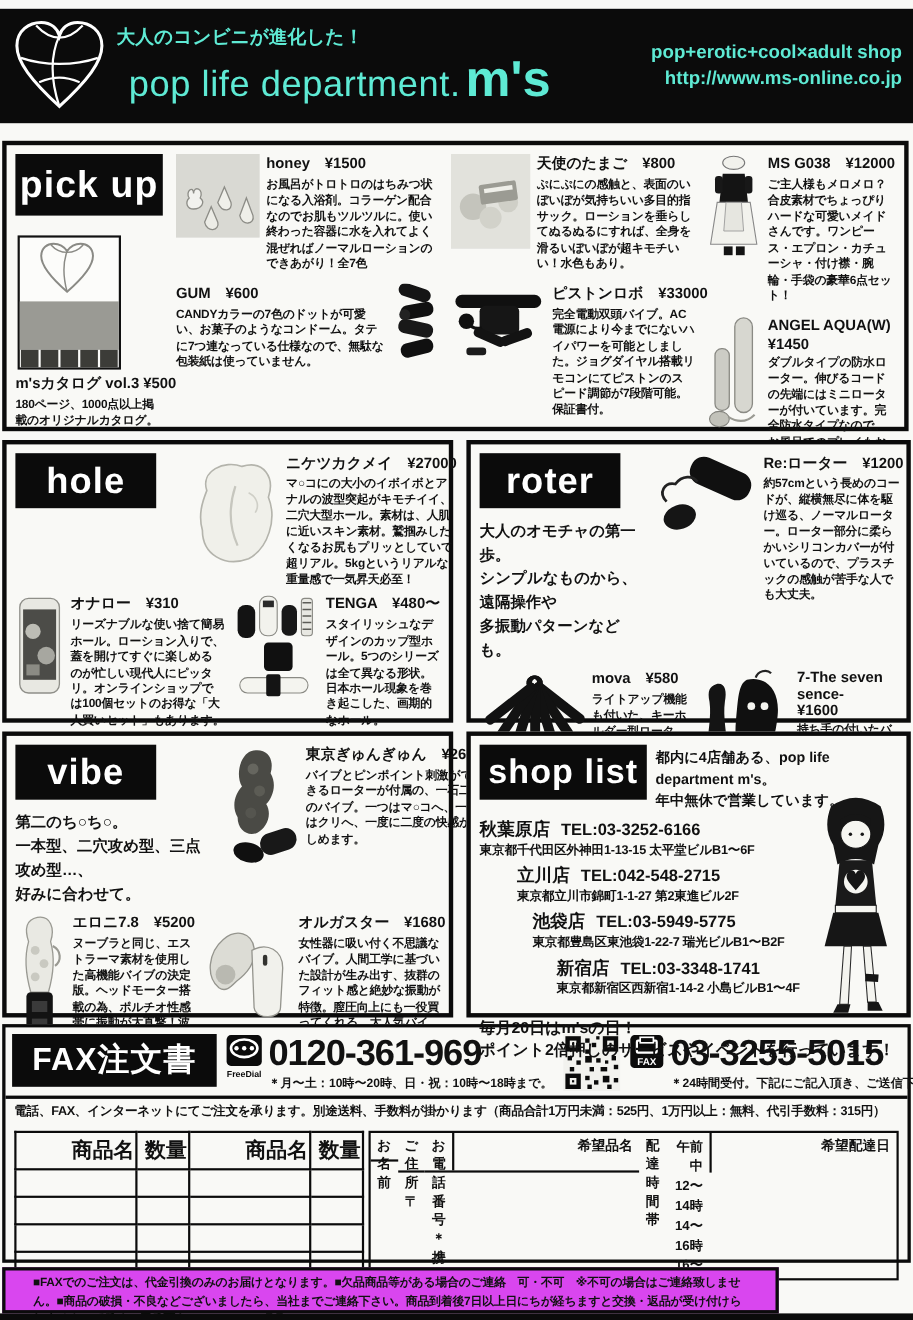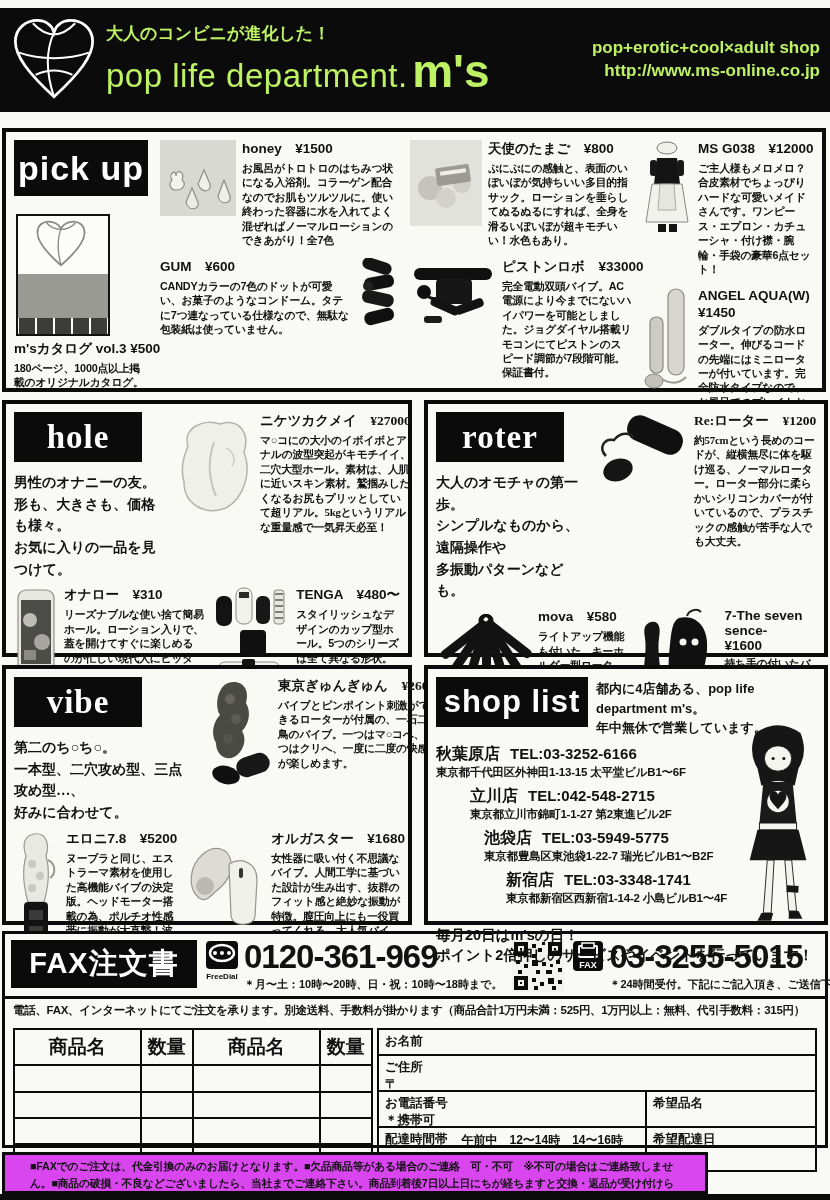--- a/index.html
+++ b/index.html
@@ -1,25 +1,25 @@
 <!DOCTYPE html>
 <html><head>
 <meta charset="utf-8">
 <style>
   html,body{margin:0;padding:0;}
   body{background:#e8e8e4;font-family:"Liberation Sans","DejaVu Sans",sans-serif;color:#111;}
   .page{position:relative;width:830px;height:1200px;background:#f9f9f6;overflow:hidden;margin:0 auto;}
   .box{position:absolute;border:4px solid #0b0b0b;background:#f9f9f6;box-sizing:border-box;}
   .title-block{background:#0b0b0b;color:#fff;font-weight:bold;display:flex;align-items:center;justify-content:center;letter-spacing:1px;}
   
-  .hdr{position:absolute;left:0;top:8px;width:830px;height:104px;background:#0b0b0b;color:#bef264;display:flex;align-items:center;}
+  .hdr{position:absolute;left:0;top:8px;width:830px;height:104px;background:#0b0b0b;color:#5eead4;display:flex;align-items:center;}
   .hdr-logo{width:92px;height:92px;margin-left:8px;flex:0 0 auto;}
   .hdr-mid{margin-left:6px;line-height:1.05;}
   .hdr-tag{font-size:17px;font-weight:bold;margin-bottom:4px;}
-  .hdr-name{font-size:33px;letter-spacing:0.5px;}
+  .hdr-name{font-size:33px;letter-spacing:0.5px;margin-left:11px;}
   .hdr-ms{font-size:46px;font-weight:bold;}
   .hdr-right{margin-left:auto;margin-right:10px;text-align:right;font-weight:bold;font-size:17px;line-height:1.35;}
   
   .iname{font-weight:bold;font-size:13.5px;margin-bottom:3px;white-space:nowrap;}
   .iname.wrap{white-space:normal;}
   .idesc{font-size:10.8px;line-height:1.34;font-weight:bold;letter-spacing:-0.2px;}
   .intro{font-size:14px;font-weight:bold;line-height:1.55;white-space:pre-line;margin-top:10px;}
   .pitem{display:flex;gap:6px;align-items:flex-start;}
   .pitem .txt{flex:1;min-width:0;}
   .photo{background:#dededa;flex:0 0 auto;}
@@ -27,46 +27,46 @@
   .pickup-grid{display:grid;grid-template-columns:136px 240px 222px 1fr;gap:8px 10px;padding:8px;height:100%;box-sizing:border-box;}
   .pick-title{width:134px;height:56px;font-size:34px;}
   .pcol{display:flex;flex-direction:column;gap:10px;}
   .catalog-cover{width:90px;height:118px;border:2px solid #111;background:#fcfcfa;margin:8px 0 4px 2px;position:relative;}
   .catalog-cover .grayhalf{position:absolute;left:0;right:0;top:58px;height:44px;background:#9a9a94;}
   .catalog-cover .thumbs{position:absolute;left:0;right:0;bottom:0;height:16px;display:flex;}
   .catalog-cover .thumbs div{flex:1;background:#3c3c38;margin:0 1px;}
   
   .sec-title{width:128px;height:50px;font-size:33px;}
   .half-grid{padding:8px;height:100%;box-sizing:border-box;display:flex;flex-direction:column;gap:6px;}
-  .row1{display:flex;gap:8px;flex:1;font-family:Liberation Serif, serif;}
+  .row1{display:flex;gap:8px;flex:1;}
   .leftcol{width:152px;flex:0 0 auto;}
   .row2{display:flex;gap:8px;flex:1;}
   
   .shop-head{display:flex;gap:8px;align-items:flex-start;}
   .shop-title{width:152px;height:50px;font-size:31px;flex:0 0 auto;}
   .shop-intro{font-size:13px;font-weight:bold;line-height:1.5;white-space:pre-line;margin-top:2px;}
   .shop{position:relative;z-index:2;margin-top:4px;}
   .shop .l1{font-size:16px;font-weight:bold;}
   .shop .l1 .tel{font-size:15px;font-weight:bold;margin-left:10px;}
   .shop .l2{font-size:11.5px;font-weight:bold;letter-spacing:-0.2px;}
   .shop-note{position:relative;z-index:2;font-size:14.5px;font-weight:bold;line-height:1.4;white-space:pre-line;margin-top:17px;}
   .girl{position:absolute;right:2px;top:54px;z-index:1;}
   
   .fax-head{display:flex;align-items:flex-start;gap:8px;padding:6px 8px 4px 6px;}
   .fax-title{width:186px;height:48px;font-size:29px;flex:0 0 auto;}
   .numgroup{display:flex;gap:5px;align-items:flex-start;}
   .bignum{font-size:33px;font-weight:bold;letter-spacing:-1px;line-height:1.05;}
   .hours{font-size:11px;font-weight:bold;white-space:nowrap;margin-top:2px;}
   .fax-note{border-top:3px solid #0b0b0b;padding:4px 8px;font-size:11.5px;font-weight:bold;white-space:nowrap;letter-spacing:-0.3px;}
-  .fax-form{display:flex;gap:4px;padding:6px 8px;}
+  .fax-form{display:flex;gap:4px;padding:6px 8px;text-align:right;}
   table.order{border-collapse:collapse;width:360px;}
   table.order th,table.order td{border:2.5px solid #0b0b0b;}
   table.order th{font-size:19px;font-weight:bold;height:30px;background:#f9f9f6;}
   table.order td{height:21px;}
-  .rform{flex:1;border:2.5px solid #0b0b0b;display:flex;flex-direction:column;}
+  .rform{flex:1;border:2.5px solid #0b0b0b;display:flex;flex-direction:row;}
   .rrow{border-bottom:2.5px solid #0b0b0b;display:flex;}
   .rrow:last-child{border-bottom:none;}
   .rcell{padding:3px 6px;font-size:12.5px;font-weight:bold;box-sizing:border-box;}
   .rsplit{border-left:2.5px solid #0b0b0b;width:170px;flex:0 0 auto;}
   .delivery-times{font-size:12px;font-weight:bold;white-space:pre-line;margin-left:14px;line-height:1.5;}
   .fineprint{position:absolute;left:2px;top:1152px;width:706px;height:42px;border:3px solid #0b0b0b;box-sizing:border-box;padding:3px 25px;font-size:10.8px;font-weight:bold;line-height:1.55;letter-spacing:-0.2px;background:#d946ef;}
   .issue{font-size:10px;}
   .bottombar{position:absolute;left:0;top:1194px;width:830px;height:6px;background:#0b0b0b;}
   svg{display:block;}
 </style>
@@ -229,23 +229,20 @@
         </div>
       </div>
     </div>
   </div>
 
   <div class="box" style="left:2px;top:400px;width:410px;height:257px;">
     <div class="half-grid">
       <div class="row1">
         <div class="leftcol">
           <div class="title-block sec-title">hole</div>
-          <div class="intro">男性のオナニーの友。
-形も、大きさも、価格も様々。
-お気に入りの一品を見つけて。</div>
         </div>
         <div class="pitem" style="flex:1;">
           <div>
             <svg viewBox="0 0 80 108" width="80" height="108">
               <path d="M14 34 C8 16 30 6 46 12 C66 6 76 22 70 40 C78 60 70 86 52 96 C30 104 10 92 10 70 C6 56 10 44 14 34 Z" fill="#f0f0ea" stroke="#b4b4ac" stroke-width="1.5"></path>
               <path d="M40 30 C34 48 34 66 42 84" stroke="#c6c6be" stroke-width="2" fill="none"></path>
               <path d="M52 36 C60 40 62 48 58 54" stroke="#cfcfc7" stroke-width="1.5" fill="none"></path>
             </svg>
           </div>
           <div class="txt">

